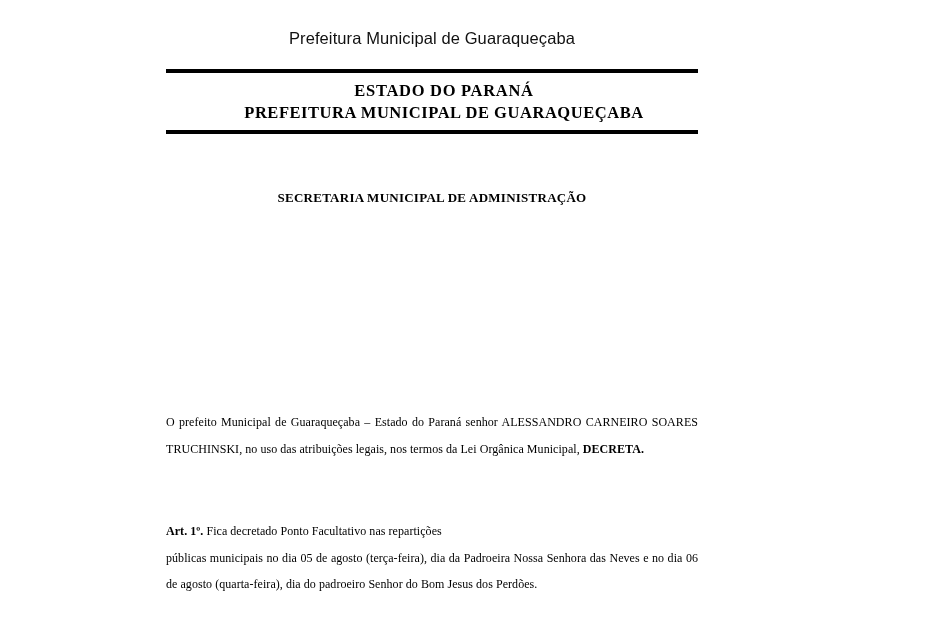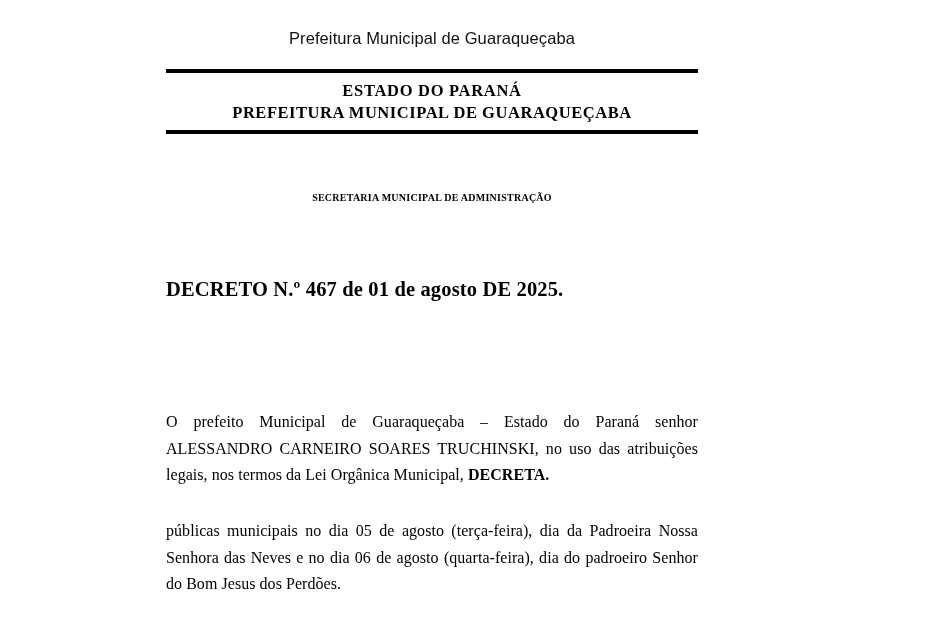--- a/index.html
+++ b/index.html
@@ -44,21 +44,21 @@
     width: 532px;
     height: 4px;
     background: #000000;
   }
   .rule-top { top: 69px; }
   .rule-bottom { top: 130px; }
 
   
   .masthead {
     position: absolute;
-    left: 166px;
+    left: 178px;
     top: 80px;
     width: 532px;
     text-align: center;
   }
   .masthead-line {
     font-weight: bold;
     font-size: 16.5px;
     line-height: 22px;
     letter-spacing: 0.7px;
   }
@@ -69,21 +69,21 @@
   
   .subhead {
     position: absolute;
     left: 166px;
     top: 189px;
     width: 532px;
     text-align: center;
   }
   .subhead-line {
     font-weight: bold;
-    font-size: 10px;
+    font-size: 13px;
     line-height: 17px;
     letter-spacing: 0.25px;
   }
 
   
   .decree-title {
     position: absolute;
     left: 166px;
     top: 276px;
     width: 532px;
@@ -106,21 +106,21 @@
     letter-spacing: 0.1px;
   }
 
   
   .body-block {
     position: absolute;
     left: 166px;
     width: 532px;
   }
   .para {
-    font-size: 16px;
+    font-size: 12px;
     line-height: 26.5px;
     text-align: justify;
     text-align-last: left;
     margin: 0;
     letter-spacing: 0.05px;
   }
   .para .b { font-weight: bold; }
 
   .para-preamble { top: 409px; }
   .para-art1 { top: 518px; }
@@ -144,24 +144,23 @@
     <div class="masthead-line">ESTADO DO PARANÁ</div>
     <div class="masthead-line wide">PREFEITURA MUNICIPAL DE GUARAQUEÇABA</div>
   </div>
 
   <div class="rule rule-bottom"></div>
 
   <div class="subhead">
     <div class="subhead-line">SECRETARIA MUNICIPAL DE ADMINISTRAÇÃO</div>
   </div>
 
-  <div class="decree-title">DECRETO N.º 467 de 01 de agosto DE 2025.</div>
 
 
   <div class="body-block para-preamble">
     <p class="para"><span>O prefeito Municipal de Guaraqueçaba – Estado do Paraná senhor ALESSANDRO CARNEIRO SOARES TRUCHINSKI, no uso das atribuições legais, nos termos da Lei Orgânica Municipal, </span><span class="b">DECRETA.</span></p>
   </div>
 
   <div class="body-block para-art1">
-    <p class="para"><span>públicas municipais no dia 05 de agosto (terça-feira), dia da Padroeira Nossa Senhora das Neves e no dia 06 de agosto (quarta-feira), dia do padroeiro Senhor do Bom Jesus dos Perdões.</span></p>
+    <p class="para"><span class="firstline"><span class="b">Art. 1º.</span><span> Fica decretado Ponto Facultativo nas repartições</span></span><span>públicas municipais no dia 05 de agosto (terça-feira), dia da Padroeira Nossa Senhora das Neves e no dia 06 de agosto (quarta-feira), dia do padroeiro Senhor do Bom Jesus dos Perdões.</span></p>
   </div>
 
 </div>
 
 </body></html>

